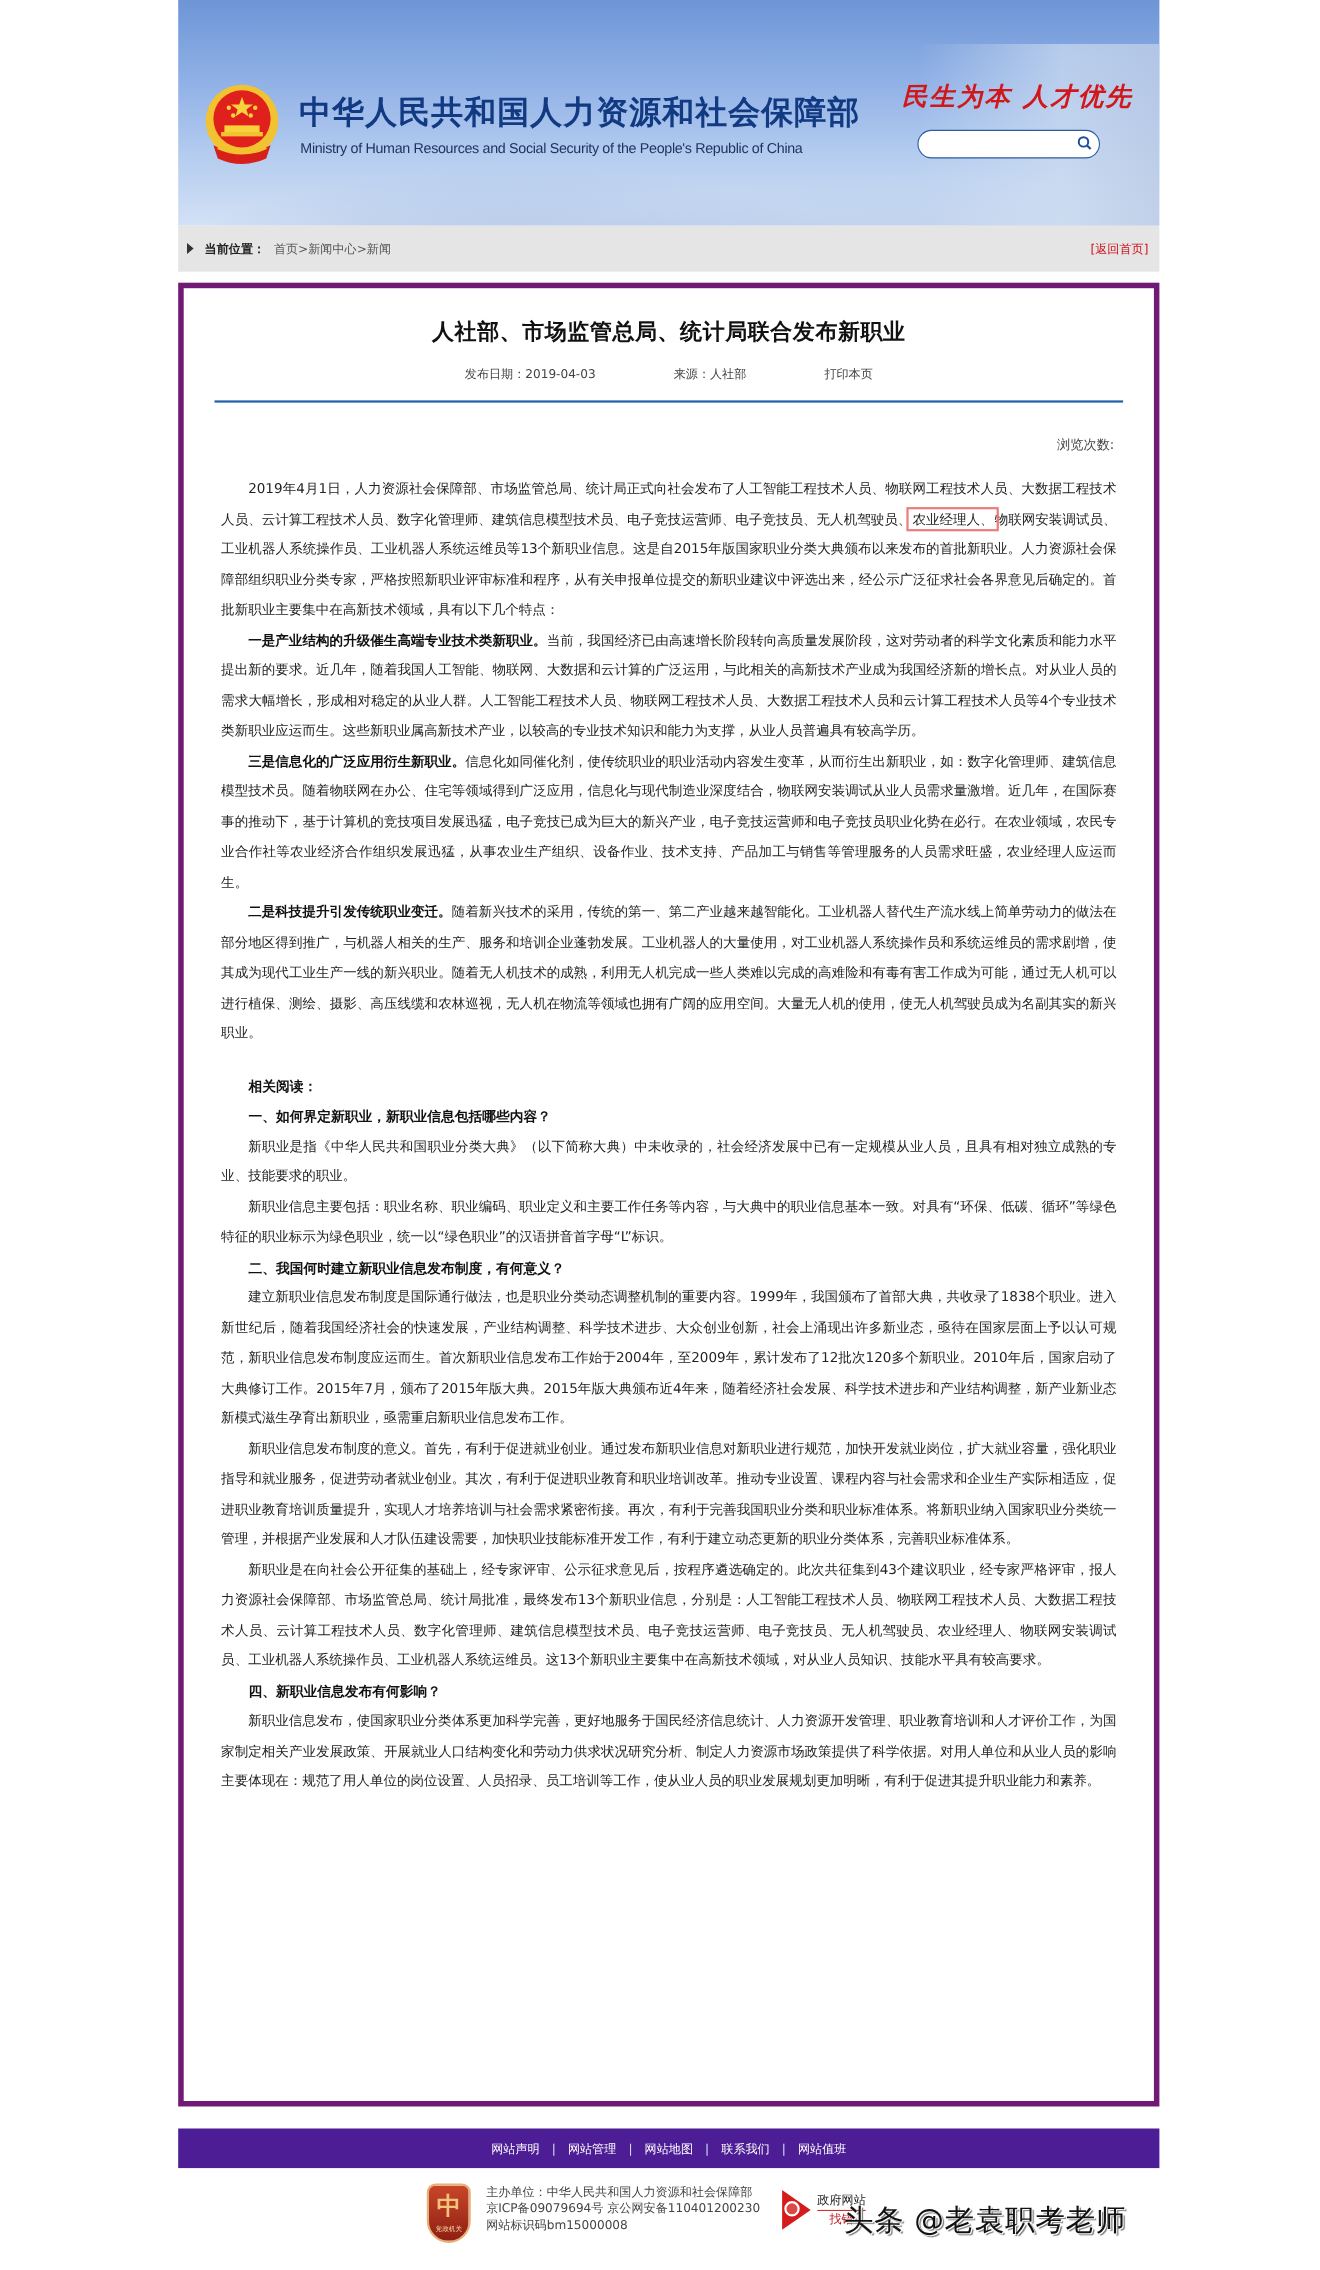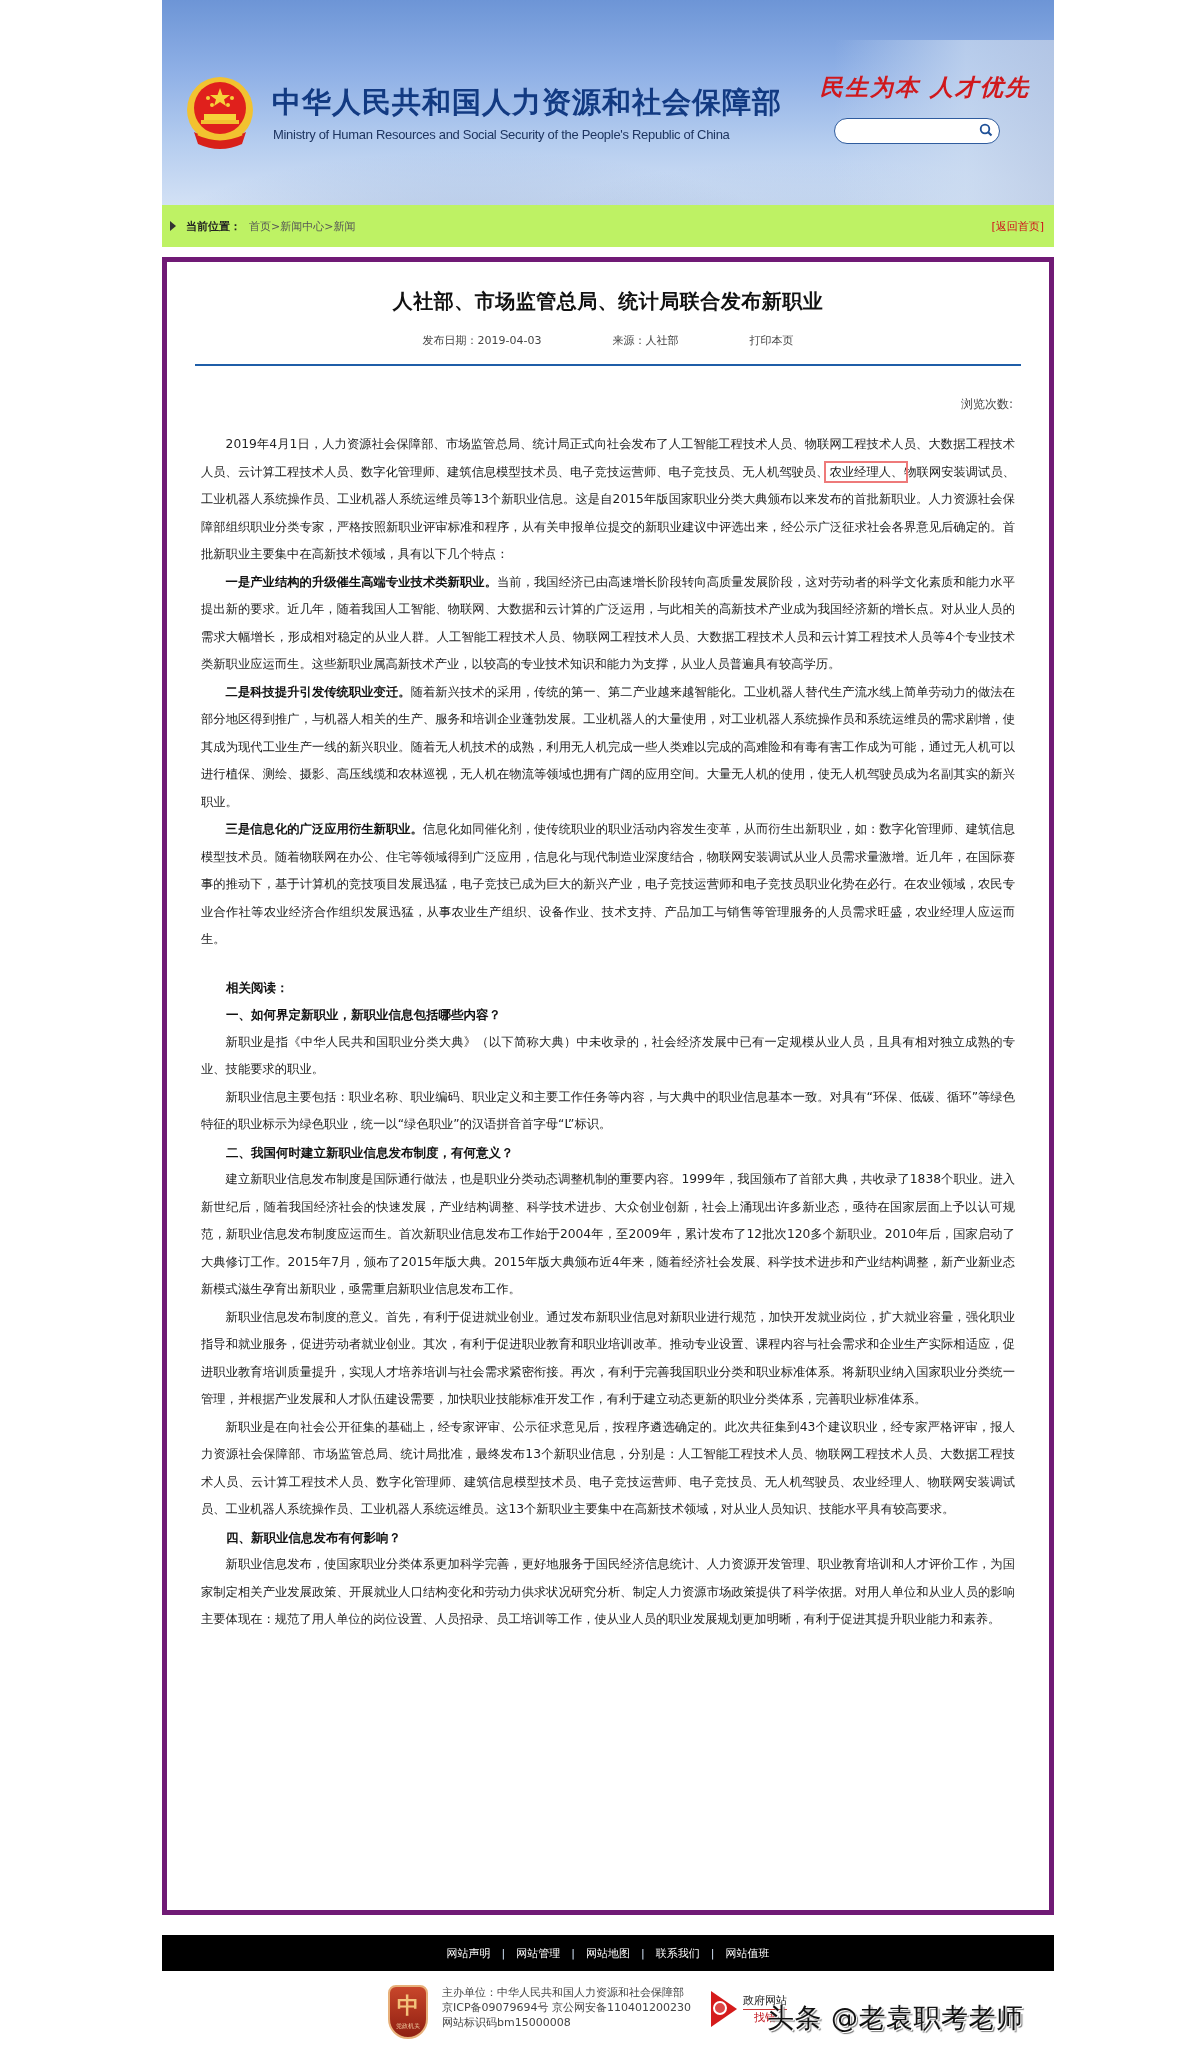--- a/index.html
+++ b/index.html
@@ -45,21 +45,21 @@
   }
   .search-box {
     position: absolute; left: 672px; top: 118px; width: 166px; height: 26px;
     border: 1px solid #2f5c9e; border-radius: 13px; background: #ffffff;
     display: flex; align-items: center; justify-content: flex-end; padding-right: 6px;
   }
   .search-box input { border: none; outline: none; flex: 1; height: 20px; margin-left: 10px; font-size: 12px; background: transparent; }
 
   
   .crumbbar {
-    height: 42px; background: #bef264; display: flex; align-items: center; padding: 0 10px 0 8px;
+    height: 42px; background: #e5e5e5; display: flex; align-items: center; padding: 0 10px 0 8px;
     font-size: 11px; color: #444;
   }
   .crumbbar .arrow { width: 0; height: 0; border-top: 5px solid transparent; border-bottom: 5px solid transparent; border-left: 6px solid #333; margin-right: 10px; }
   .crumbbar .label { font-weight: bold; color: #222; margin-right: 8px; }
   .crumbbar .path { color: #555; }
   .crumbbar .home { margin-left: auto; color: #d0101a; text-decoration: none; }
 
   
   .article {
     margin-top: 10px; width: 892px; height: 1658px; border: 5px solid #701a75; background: #fff; position: relative;
@@ -76,21 +76,21 @@
   .content .hl { outline: 2px solid #ee7a7a; outline-offset: 2px; padding: 0 1px; }
   .content .gap { height: 20px; }
   .content h4 { font-size: 12.5px; font-weight: bold; text-indent: 2em; color: #111; line-height: 27.5px; }
   .share-bar { position: absolute; left: 24px; top: 1680px; display: flex; gap: 4px; }
   .share-icon { width: 14px; height: 14px; border-radius: 2px; display: flex; align-items: center; justify-content: center; font-size: 9px; color: #fff; font-weight: bold; cursor: pointer; }
   .close-link { position: absolute; left: 0; right: 0; top: 1678px; text-align: center; font-size: 11px; color: #c0101a; cursor: pointer; }
   .bottom-rule { position: absolute; left: 28px; right: 28px; top: 1702px; height: 1px; background: #c8c8c8; }
 
   
   .footer-nav {
-    position: absolute; left: 0; top: 1935px; width: 892px; height: 36px; background: #000000;
+    position: absolute; left: 0; top: 1935px; width: 892px; height: 36px; background: #4c1d95;
     display: flex; justify-content: center; align-items: center; font-size: 11px; color: #fff;
   }
   .footer-nav a { color: #fff; text-decoration: none; padding: 0 11px; }
   .footer-nav .sep { color: #cfe0f5; }
   .footer-info { position: absolute; left: 226px; top: 1985px; display: flex; align-items: flex-start; }
   .badge { width: 40px; height: 54px; border-radius: 8px 8px 20px 20px; background: linear-gradient(180deg, #c8462a, #8f1f12); border: 2px solid #e7b07a; position: relative; }
   .badge .glyph { position: absolute; top: 4px; left: 0; right: 0; text-align: center; color: #f3c27b; font-size: 22px; font-weight: bold; }
   .badge .txt { position: absolute; bottom: 6px; left: 0; right: 0; text-align: center; color: #f6d7a8; font-size: 6px; }
   .info-lines { margin-left: 14px; font-size: 11px; color: #444; line-height: 15px; }
   .gov-find { margin-left: 20px; margin-top: 6px; display: flex; align-items: center; }
@@ -161,22 +161,22 @@
       <span>来源：人社部</span>
       <span class="print">打印本页</span>
     </div>
     <div class="art-rule"></div>
     <div class="views">浏览次数:</div>
 
     <div class="content">
       <p><span>2019年4月1日，人力资源社会保障部、市场监管总局、统计局正式向社会发布了人工智能工程技术人员、物联网工程技术人员、大数据工程技术人员、云计算工程技术人员、数字化管理师、建筑信息模型技术员、电子竞技运营师、电子竞技员、无人机驾驶员、</span><span class="hl">农业经理人、</span><span>物联网安装调试员、工业机器人系统操作员、工业机器人系统运维员等13个新职业信息。这是自2015年版国家职业分类大典颁布以来发布的首批新职业。人力资源社会保障部组织职业分类专家，严格按照新职业评审标准和程序，从有关申报单位提交的新职业建议中评选出来，经公示广泛征求社会各界意见后确定的。首批新职业主要集中在高新技术领域，具有以下几个特点：</span></p>
 
       <p><b>一是产业结构的升级催生高端专业技术类新职业。</b><span>当前，我国经济已由高速增长阶段转向高质量发展阶段，这对劳动者的科学文化素质和能力水平提出新的要求。近几年，随着我国人工智能、物联网、大数据和云计算的广泛运用，与此相关的高新技术产业成为我国经济新的增长点。对从业人员的需求大幅增长，形成相对稳定的从业人群。人工智能工程技术人员、物联网工程技术人员、大数据工程技术人员和云计算工程技术人员等4个专业技术类新职业应运而生。这些新职业属高新技术产业，以较高的专业技术知识和能力为支撑，从业人员普遍具有较高学历。</span></p>
+      <p><b>三是信息化的广泛应用衍生新职业。</b><span>信息化如同催化剂，使传统职业的职业活动内容发生变革，从而衍生出新职业，如：数字化管理师、建筑信息模型技术员。随着物联网在办公、住宅等领域得到广泛应用，信息化与现代制造业深度结合，物联网安装调试从业人员需求量激增。近几年，在国际赛事的推动下，基于计算机的竞技项目发展迅猛，电子竞技已成为巨大的新兴产业，电子竞技运营师和电子竞技员职业化势在必行。在农业领域，农民专业合作社等农业经济合作组织发展迅猛，从事农业生产组织、设备作业、技术支持、产品加工与销售等管理服务的人员需求旺盛，农业经理人应运而生。</span></p>
       <p><b>二是科技提升引发传统职业变迁。</b><span>随着新兴技术的采用，传统的第一、第二产业越来越智能化。工业机器人替代生产流水线上简单劳动力的做法在部分地区得到推广，与机器人相关的生产、服务和培训企业蓬勃发展。工业机器人的大量使用，对工业机器人系统操作员和系统运维员的需求剧增，使其成为现代工业生产一线的新兴职业。随着无人机技术的成熟，利用无人机完成一些人类难以完成的高难险和有毒有害工作成为可能，通过无人机可以进行植保、测绘、摄影、高压线缆和农林巡视，无人机在物流等领域也拥有广阔的应用空间。大量无人机的使用，使无人机驾驶员成为名副其实的新兴职业。</span></p>
-      <p><b>三是信息化的广泛应用衍生新职业。</b><span>信息化如同催化剂，使传统职业的职业活动内容发生变革，从而衍生出新职业，如：数字化管理师、建筑信息模型技术员。随着物联网在办公、住宅等领域得到广泛应用，信息化与现代制造业深度结合，物联网安装调试从业人员需求量激增。近几年，在国际赛事的推动下，基于计算机的竞技项目发展迅猛，电子竞技已成为巨大的新兴产业，电子竞技运营师和电子竞技员职业化势在必行。在农业领域，农民专业合作社等农业经济合作组织发展迅猛，从事农业生产组织、设备作业、技术支持、产品加工与销售等管理服务的人员需求旺盛，农业经理人应运而生。</span></p>
 
       <div class="gap"></div>
       <h4>相关阅读：</h4>
 
       <h4>一、如何界定新职业，新职业信息包括哪些内容？</h4>
       <p>新职业是指《中华人民共和国职业分类大典》（以下简称大典）中未收录的，社会经济发展中已有一定规模从业人员，且具有相对独立成熟的专业、技能要求的职业。</p>
       <p>新职业信息主要包括：职业名称、职业编码、职业定义和主要工作任务等内容，与大典中的职业信息基本一致。对具有“环保、低碳、循环”等绿色特征的职业标示为绿色职业，统一以“绿色职业”的汉语拼音首字母“L”标识。</p>
 
       <h4>二、我国何时建立新职业信息发布制度，有何意义？</h4>
       <p>建立新职业信息发布制度是国际通行做法，也是职业分类动态调整机制的重要内容。1999年，我国颁布了首部大典，共收录了1838个职业。进入新世纪后，随着我国经济社会的快速发展，产业结构调整、科学技术进步、大众创业创新，社会上涌现出许多新业态，亟待在国家层面上予以认可规范，新职业信息发布制度应运而生。首次新职业信息发布工作始于2004年，至2009年，累计发布了12批次120多个新职业。2010年后，国家启动了大典修订工作。2015年7月，颁布了2015年版大典。2015年版大典颁布近4年来，随着经济社会发展、科学技术进步和产业结构调整，新产业新业态新模式滋生孕育出新职业，亟需重启新职业信息发布工作。</p>

